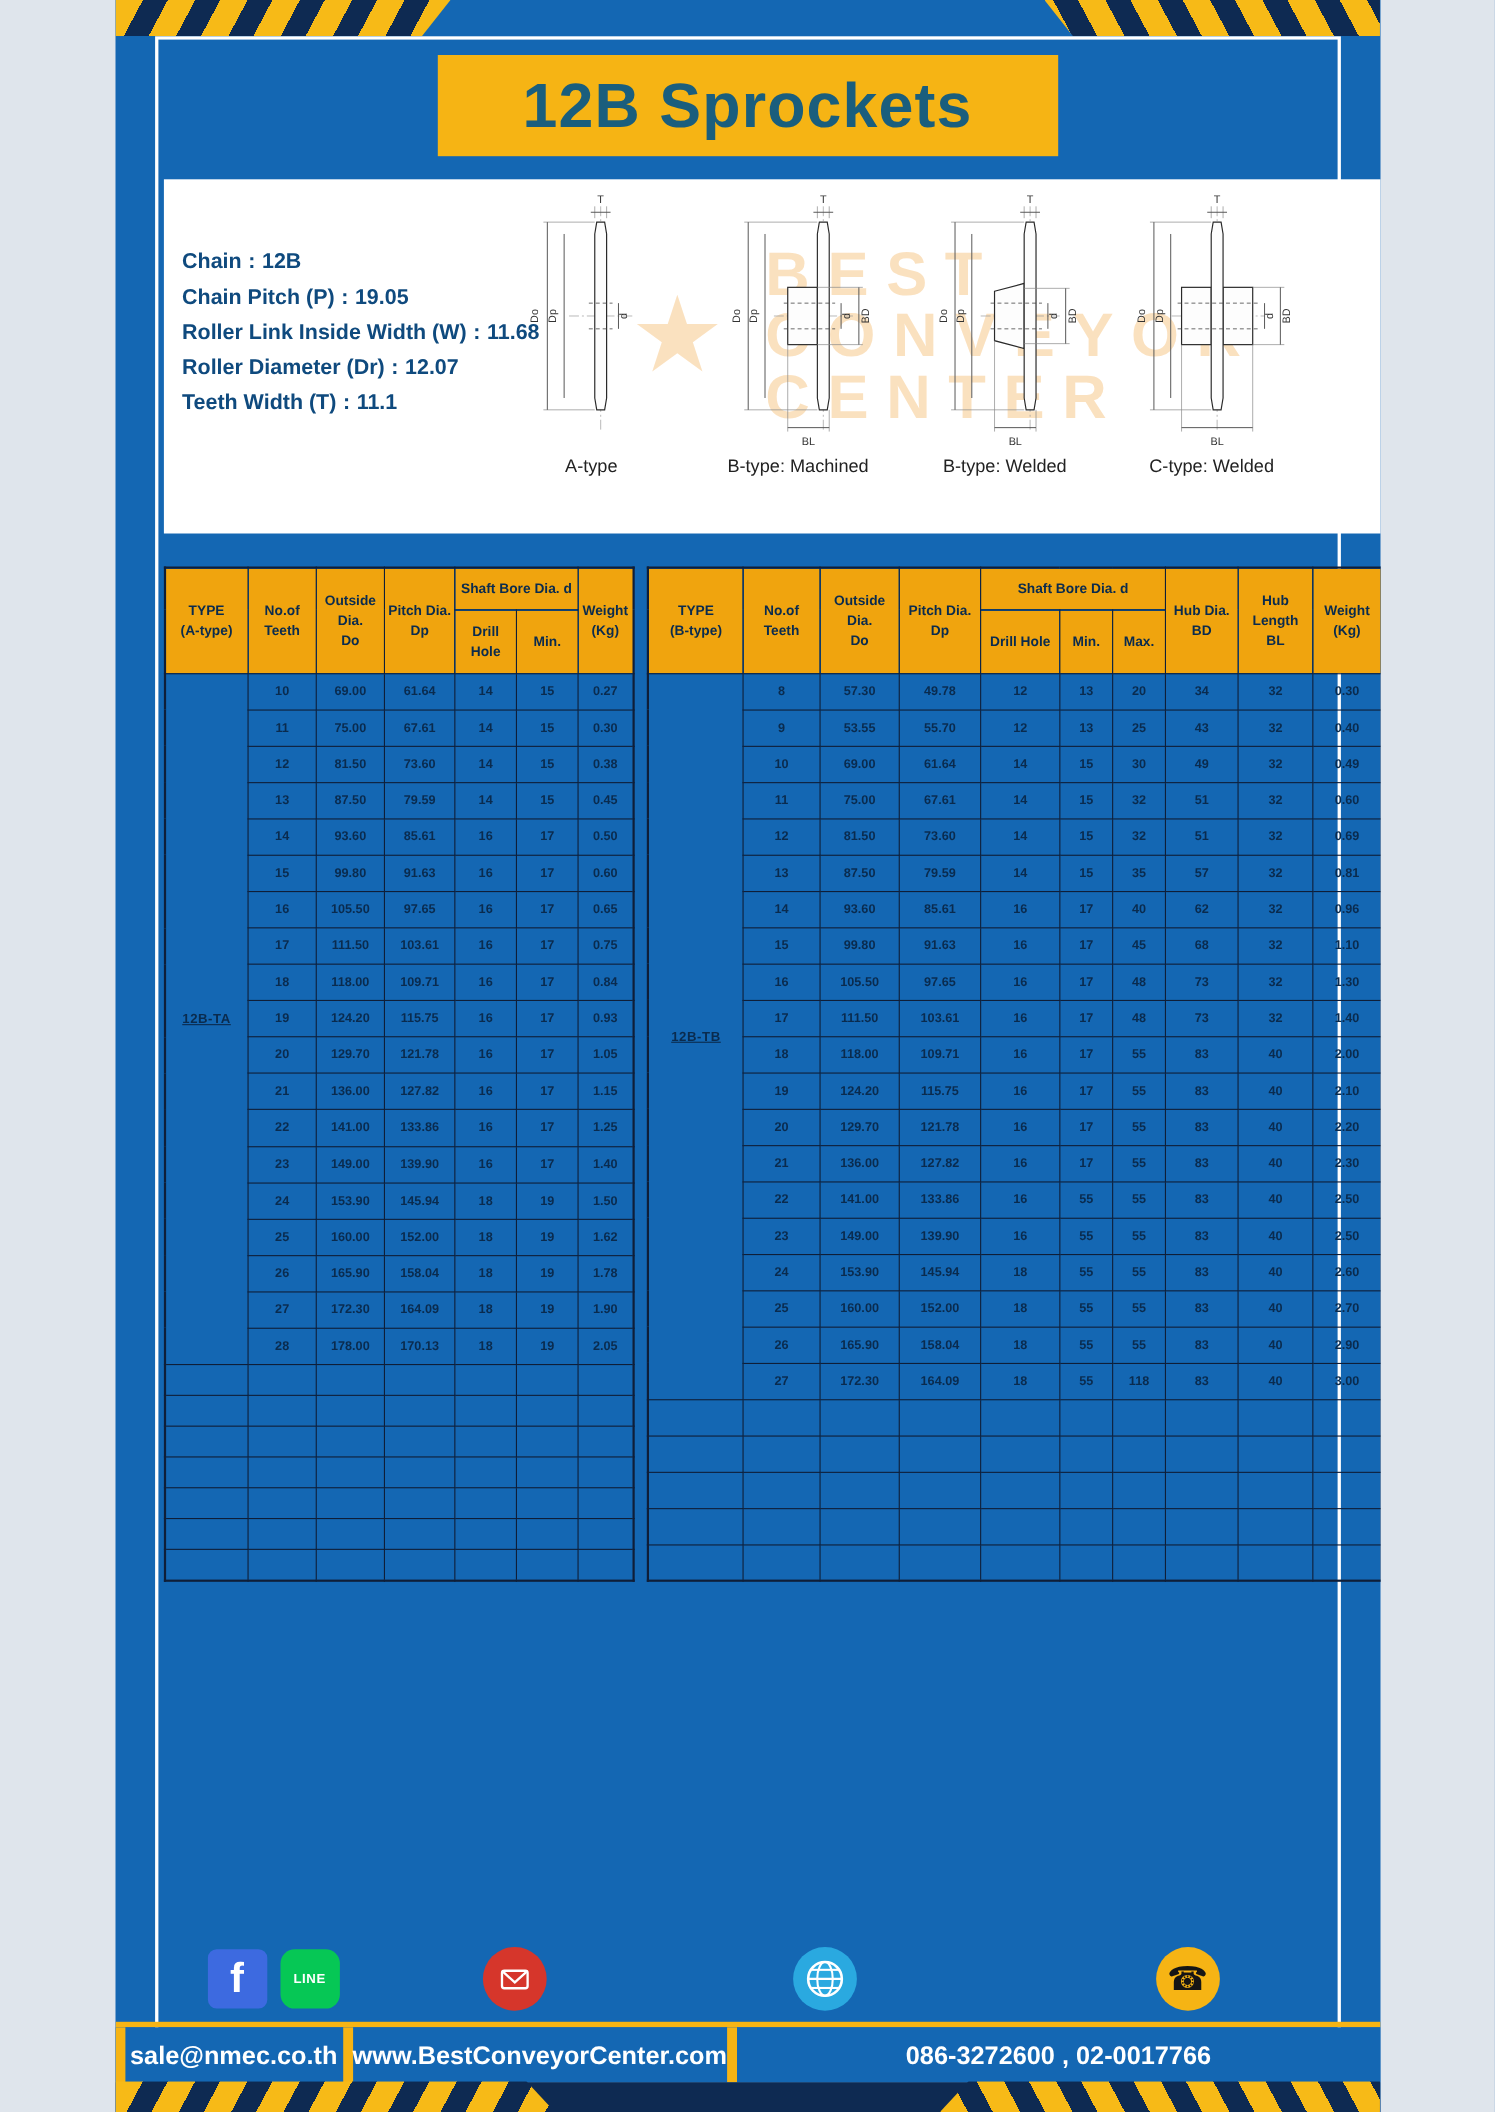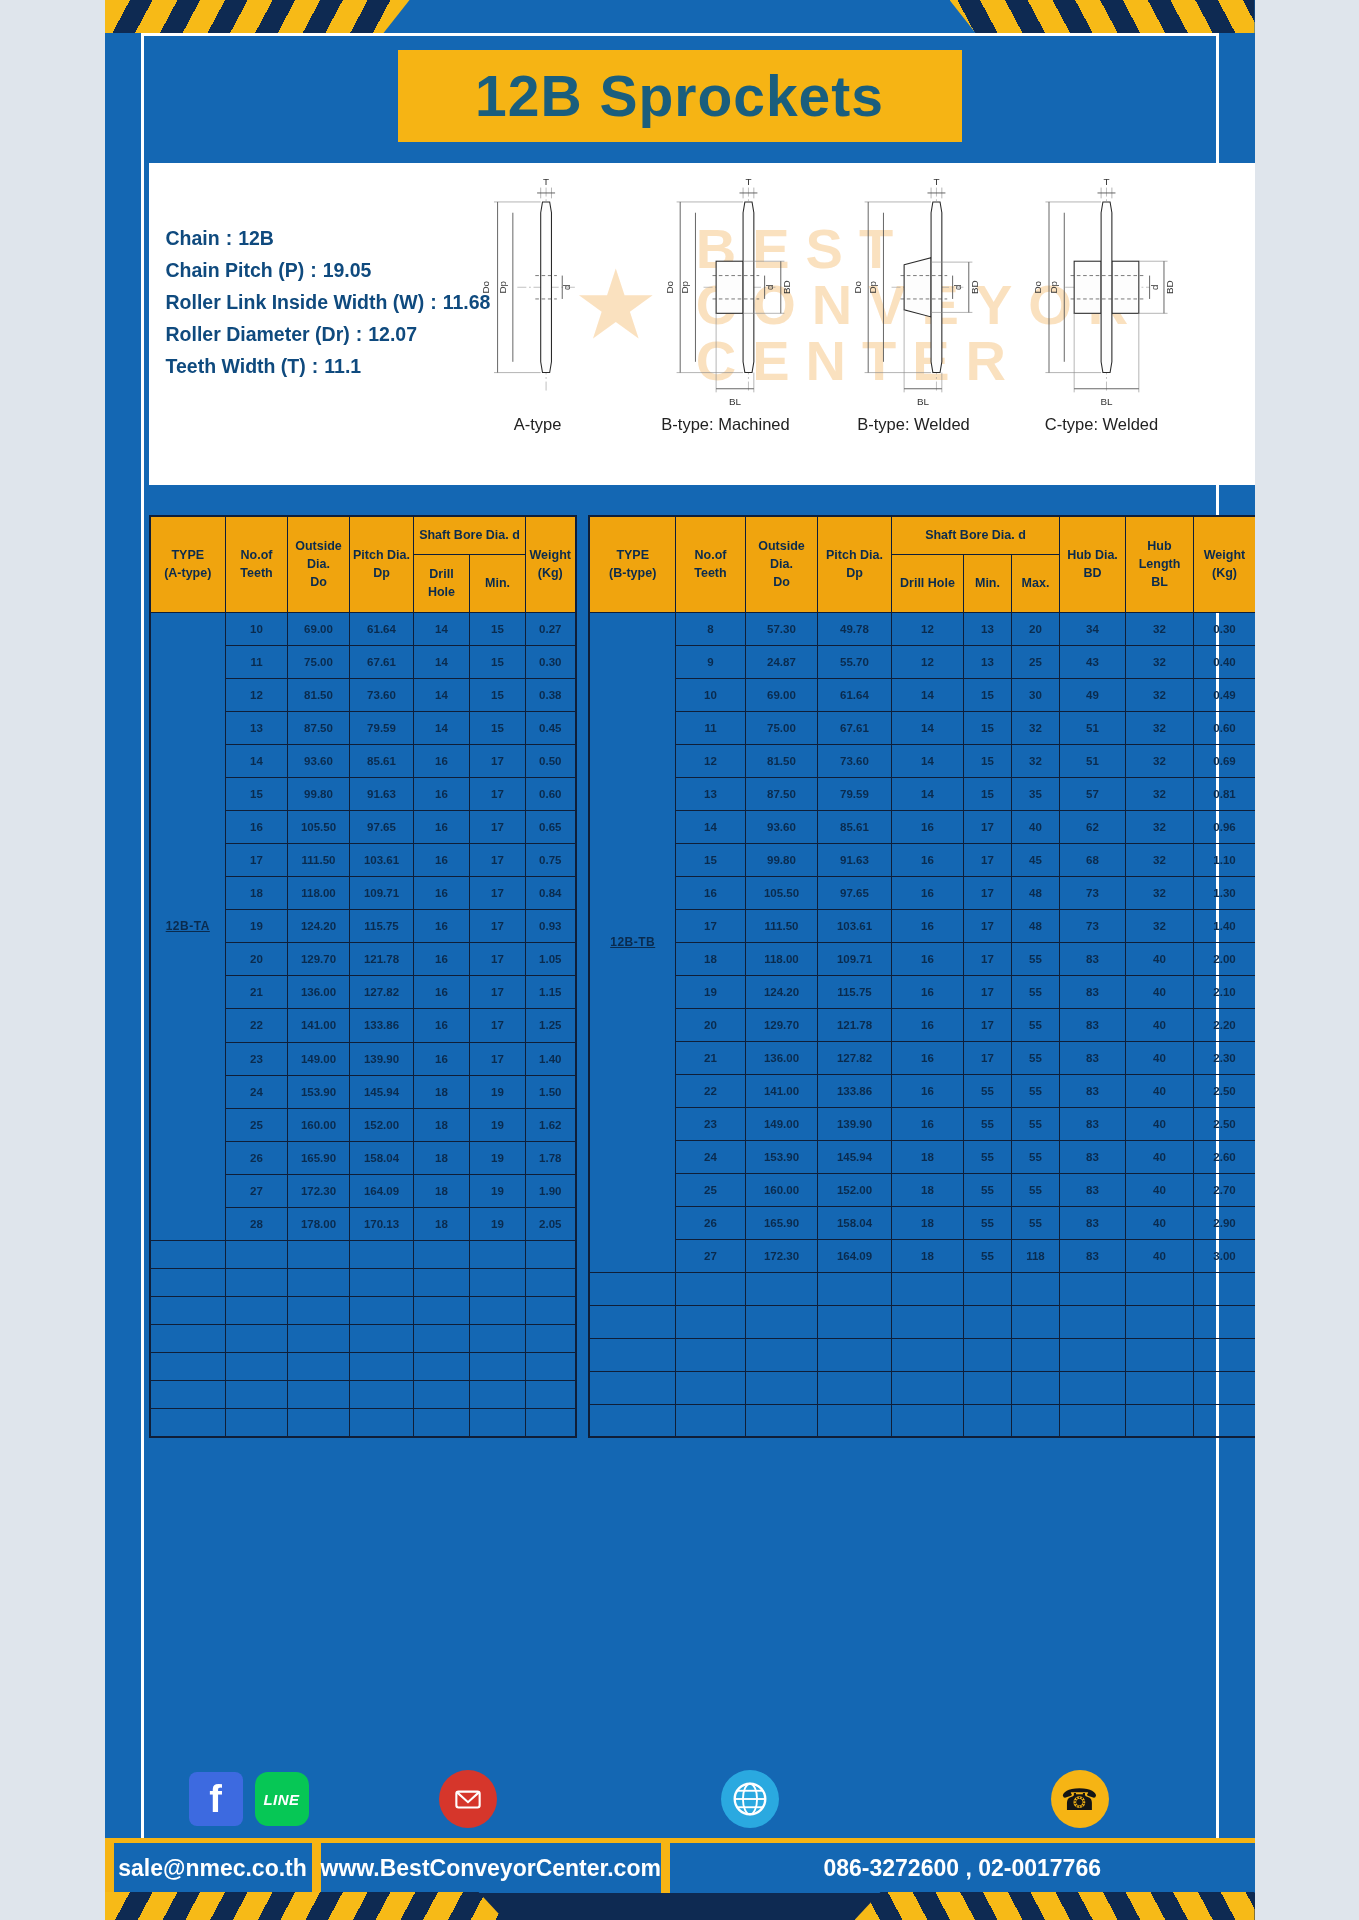--- a/index.html
+++ b/index.html
@@ -84,22 +84,22 @@
   td.type-cell { font-size: 12px; letter-spacing: 0.5px; text-decoration: underline; }
   .vtext { writing-mode: vertical-rl; display: inline-block; white-space: nowrap;
            font-size: 12px; font-weight: 700; letter-spacing: 1px; }
 
   
   .icon { position: absolute; z-index: 3; display: flex; align-items: center;
           justify-content: center; cursor: pointer; }
   .fb-icon    { left: 84px;  top: 1772px; width: 54px; height: 54px; border-radius: 8px;
                 background: var(--fb-blue, #3d6ae0); color: #fff; font-size: 38px; font-weight: 700; }
   .line-icon  { left: 150px; top: 1772px; width: 54px; height: 54px; border-radius: 13px;
-                background: var(--line-green, #06c755); color: #fff; font-size: 15px;
-                font-weight: 700; letter-spacing: 0.5px; font-style: italic; }
+                background: var(--line-green, #06c755); color: #fff; font-size: 12px;
+                font-weight: 700; letter-spacing: 0.5px; }
   .mail-icon  { left: 334px; top: 1770px; width: 58px; height: 58px; border-radius: 50%;
                 background: var(--mail-red, #d6362b); }
   .globe-icon { left: 616px; top: 1770px; width: 58px; height: 58px; border-radius: 50%;
                 background: var(--globe-blue, #2aa9e0); }
   .phone-icon { left: 946px; top: 1770px; width: 58px; height: 58px; border-radius: 50%;
                 background: var(--phone-yellow, #f6b414); color: #151515; font-size: 30px; }
 
   .footer-hr { position: absolute; left: 0; right: 0; top: 1838px; height: 5px;
                background: var(--banner-yellow, #f6b414); z-index: 2; }
   .footer-bar { position: absolute; left: 0; right: 0; top: 1843px; height: 50px;
@@ -587,21 +587,21 @@
             <td>13</td>
             <td>20</td>
             <td>34</td>
             <td>32</td>
             <td>0.30</td>
             <td rowspan="20" class="vert-cell"><span class="vtext">Machine</span></td>
             <td rowspan="20" class="vert-cell"><span class="vtext">Carbon steel for machine structural use</span></td>
           </tr>
           <tr>
             <td>9</td>
-            <td>24.87</td>
+            <td>53.55</td>
             <td>55.70</td>
             <td>12</td>
             <td>13</td>
             <td>25</td>
             <td>43</td>
             <td>32</td>
             <td>0.40</td>
           </tr>
           <tr>
             <td>10</td>

